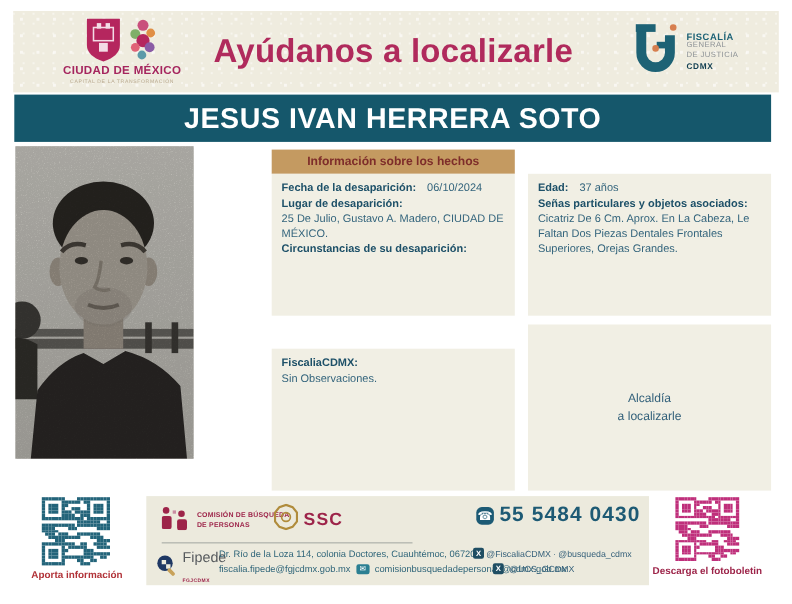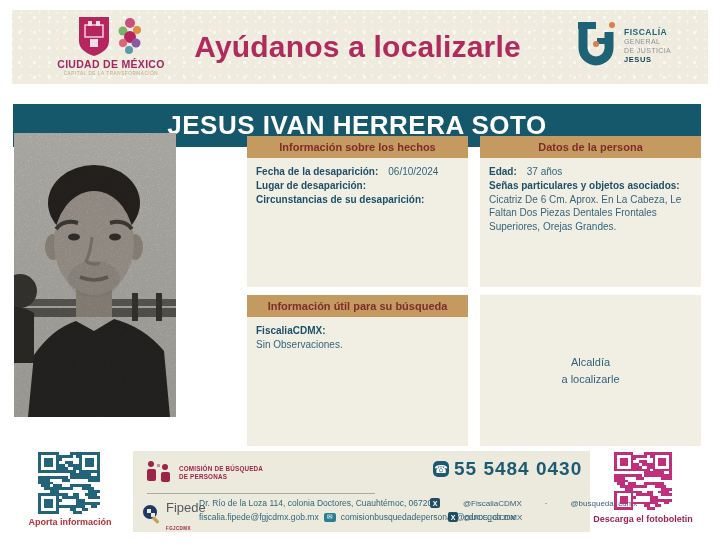--- a/index.html
+++ b/index.html
@@ -19,21 +19,21 @@
   .main-title{position:absolute;left:170px;right:175px;top:20px;text-align:center;
     font-size:30px;font-weight:bold;color:#b02a5c;letter-spacing:.2px;}
   .fgj-logo{position:absolute;left:561px;top:8px;display:flex;align-items:center;gap:7px;}
   .fgj-text{display:flex;flex-direction:column;line-height:1.25;}
   .fgj-l1{font-size:8.5px;font-weight:bold;color:#1d6275;letter-spacing:.5px;}
   .fgj-l2,.fgj-l3{font-size:7px;color:#8d9296;letter-spacing:.4px;}
   .fgj-l4{font-size:7.5px;font-weight:bold;color:#123f52;letter-spacing:.6px;}
 
   
   .name-banner{position:absolute;left:13px;top:86px;width:688px;height:43px;background:#15576b;
-    display:flex;align-items:center;justify-content:center;margin-top:18px;}
+    display:flex;align-items:center;justify-content:center;}
   .name-banner span{color:#fff;font-size:26px;font-weight:bold;letter-spacing:.5px;}
 
   
   .photo{position:absolute;left:14px;top:133px;width:162px;height:284px;background:#c9c7c0;}
   .photo svg{display:block;}
   .folio-bar{position:absolute;left:14px;top:420px;width:219px;height:23px;background:#e7e5da;
     display:flex;align-items:center;justify-content:center;gap:8px;font-size:10.5px;color:#19506a;}
   .folio-bar b{font-weight:bold;}
 
   
@@ -70,21 +70,21 @@
   .phone-num{font-size:19px;font-weight:bold;color:#1d5a74;letter-spacing:1px;}
   .panel-divider{position:absolute;left:14px;top:42px;width:228px;height:1px;background:#a9aca6;}
   .fipede{position:absolute;left:8px;top:47px;display:flex;align-items:center;gap:3px;}
   .fipede-name{font-size:13px;color:#55595c;}
   .fipede-sub{font-size:4.5px;color:#9d2449;font-weight:bold;letter-spacing:.4px;}
   .address{position:absolute;left:66px;top:47px;font-size:8.5px;color:#2f6579;}
   .email-row{position:absolute;left:66px;top:61px;display:flex;align-items:center;gap:5px;
     font-size:8.5px;color:#2f6579;}
   .mail-icon{width:12px;height:9px;border-radius:2px;background:#2b7f92;color:#fff;font-size:7px;
     display:flex;align-items:center;justify-content:center;}
-  .handles1{position:absolute;left:297px;top:47px;display:flex;align-items:center;gap:23px;
+  .handles1{position:absolute;left:297px;top:47px;display:flex;align-items:center;gap:2px;
     font-size:8px;color:#35607a;}
   .handles2{position:absolute;left:315px;top:61px;display:flex;align-items:center;gap:5px;
     font-size:8px;color:#35607a;}
   .x-icon{width:10px;height:10px;border-radius:2px;background:#1f4e63;color:#fff;font-size:7px;
     font-weight:bold;display:flex;align-items:center;justify-content:center;}
 </style>
 </head>
 <body>
 
 <div id="poster">
@@ -126,21 +126,21 @@
           <rect x="5" y="4" width="18" height="7" fill="#1d6275"></rect>
           <rect x="24" y="20" width="12" height="6" fill="#1d6275"></rect>
           <circle cx="39" cy="7" r="3" fill="#d77f4f"></circle>
           <circle cx="23" cy="26" r="3" fill="#d77f4f"></circle>
         </svg>
       </span>
       <span class="fgj-text">
         <span class="fgj-l1">FISCALÍA</span>
         <span class="fgj-l2">GENERAL</span>
         <span class="fgj-l3">DE JUSTICIA</span>
-        <span class="fgj-l4">JESUS</span>
+        <span class="fgj-l4">CDMX</span>
       </span>
     </div>
   </div>
 
   <div class="name-banner">
     <span>JESUS IVAN HERRERA SOTO</span>
   </div>
 
   <div class="photo">
     <svg width="162" height="284" viewBox="0 0 162 284">
@@ -187,39 +187,34 @@
   <div class="sec-header col-mid" style="top:136px;">
     <span>Información sobre los hechos</span>
   </div>
   <div class="sec-box col-mid" style="top:158px;height:129px;">
     <div class="row-inline">
       <b>Fecha de la desaparición:</b>
       <span>06/10/2024</span>
     </div>
     <div>
       <b>Lugar de desaparición:</b>
+      <div>25 De Julio, Gustavo A. Madero, CIUDAD DE MÉXICO.</div>
     </div>
     <div>
       <b>Circunstancias de su desaparición:</b>
     </div>
   </div>
 
-  <div class="sec-header col-mid" style="top:295px;">
-    <span>Información útil para su búsqueda</span>
-  </div>
   <div class="sec-box col-mid" style="top:317px;height:129px;">
     <div>
       <b>FiscaliaCDMX:</b>
       <div>Sin Observaciones.</div>
     </div>
   </div>
 
-  <div class="sec-header col-right" style="top:136px;">
-    <span>Datos de la persona</span>
-  </div>
   <div class="sec-box col-right" style="top:158px;height:129px;">
     <div class="row-inline">
       <b>Edad:</b>
       <span>37 años</span>
     </div>
     <div>
       <b>Señas particulares y objetos asociados:</b>
       <div>Cicatriz De 6 Cm. Aprox. En La Cabeza, Le Faltan Dos Piezas Dentales Frontales Superiores, Orejas Grandes.</div>
     </div>
   </div>
@@ -686,20 +681,29 @@
           <rect x="14" y="12" width="9" height="10" rx="2" fill="#9d2449"></rect>
           <rect x="10" y="4" width="3" height="3" fill="#c98ca2"></rect>
         </svg>
       </span>
       <span class="comision-text">
         <span>COMISIÓN DE BÚSQUEDA</span><br>
         <span>DE PERSONAS</span>
       </span>
     </div>
 
+    <div class="ssc">
+      <span>
+        <svg width="22" height="24" viewBox="0 0 22 24">
+          <path d="M11,1 L17,3 L21,8 L21,16 L17,21 L11,23 L5,21 L1,16 L1,8 L5,3 Z" fill="none" stroke="#b08c3c" stroke-width="2"></path>
+          <circle cx="11" cy="12" r="4" fill="none" stroke="#b08c3c" stroke-width="1.5"></circle>
+        </svg>
+      </span>
+      <span class="ssc-label">SSC</span>
+    </div>
 
     <div class="phone-row">
       <span class="phone-icon">☎</span>
       <span class="phone-num">55 5484 0430</span>
     </div>
 
     <div class="panel-divider"></div>
 
     <div class="fipede">
       <span>

